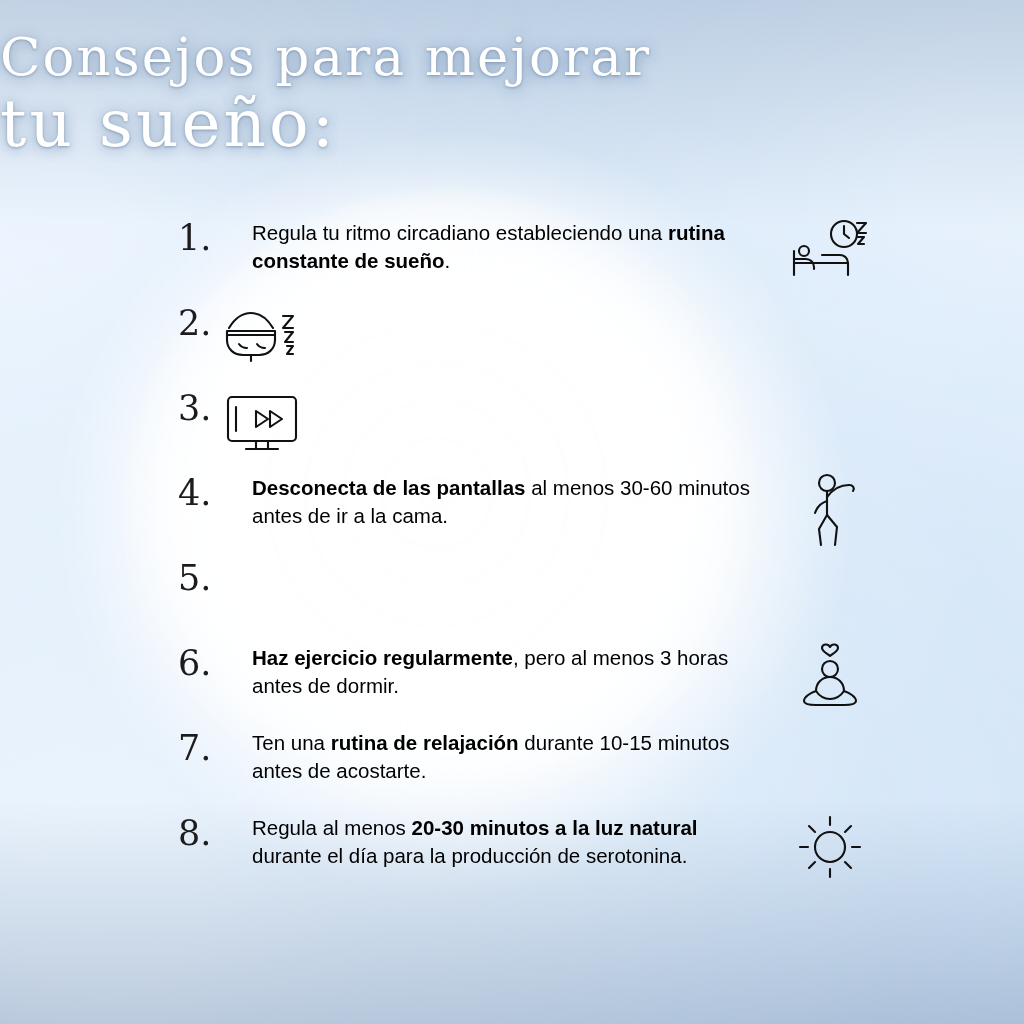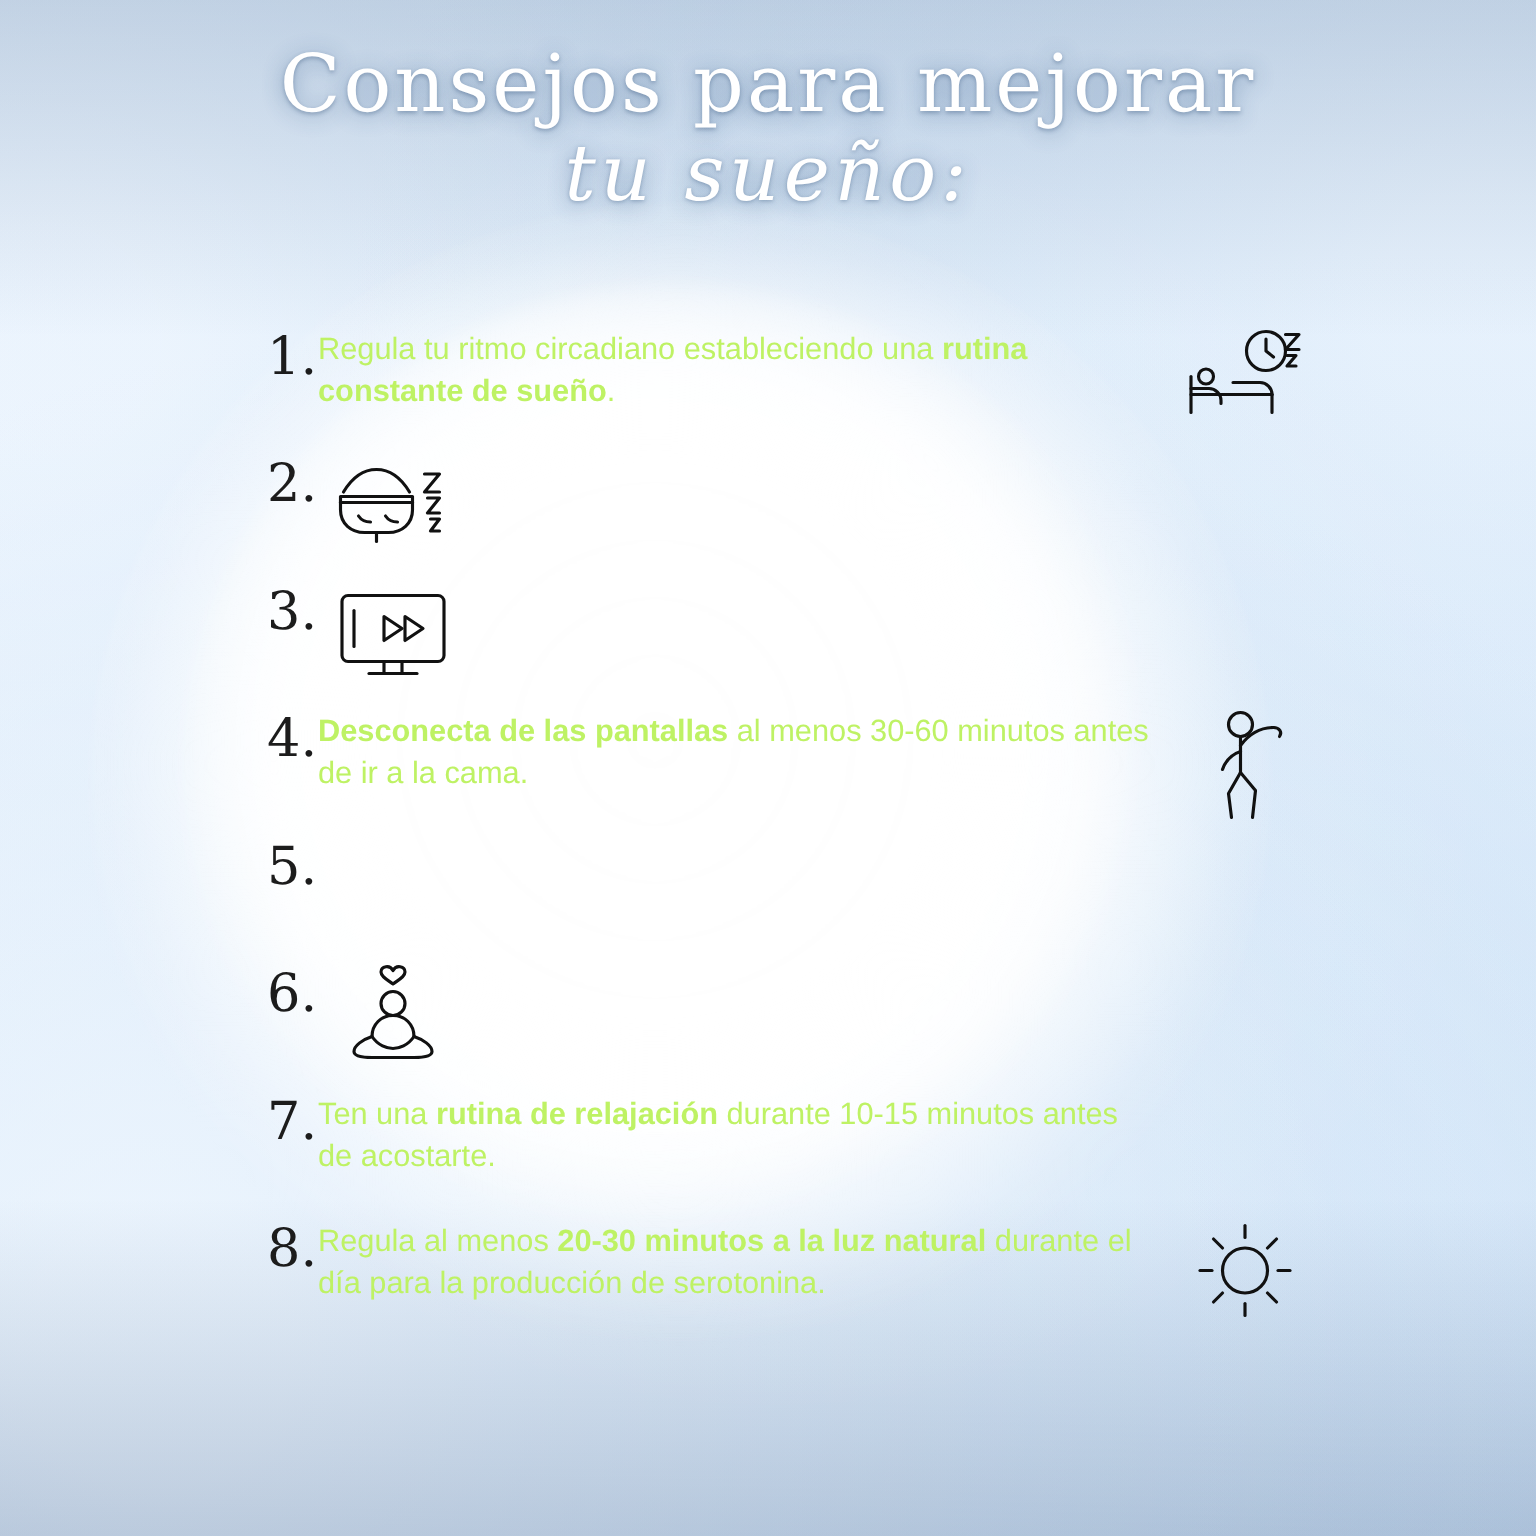--- a/index.html
+++ b/index.html
@@ -105,39 +105,38 @@
     background: radial-gradient(ellipse 50% 50% at 48% 46%, rgba(255,255,255,1) 0%, rgba(255,255,255,0.98) 58%, rgba(255,255,255,0.72) 78%, rgba(255,255,255,0) 100%);
     filter: blur(6px);
   }
 
   
   .heading {
     position: absolute;
     top: 28px;
     left: 0;
     width: 1024px;
-    text-align: center;
+    text-align: left;
     color: #ffffff;
     font-family: "DejaVu Serif", serif;
     text-shadow: 0 2px 14px rgba(40,80,130,0.45), 0 1px 3px rgba(30,60,100,0.35);
     z-index: 4;
   }
   .heading .line1 {
     font-size: 53px;
     letter-spacing: 2px;
     line-height: 1.08;
     font-weight: 400;
   }
   .heading .line2 {
-    font-size: 52px;
+    font-size: 66px;
     letter-spacing: 3px;
     line-height: 1.12;
     margin-top: 2px;
     font-weight: 400;
-    font-style: italic;
   }
 
   
   .tips {
     position: absolute;
     left: 160px;
     top: 215px;
     width: 720px;
     z-index: 5;
   }
@@ -157,23 +156,24 @@
     line-height: 1;
     padding-top: 6px;
     padding-left: 18px;
     box-sizing: border-box;
   }
   .tip-text {
     flex: 1 1 auto;
     font-family: "Liberation Sans", sans-serif;
     font-size: 20.5px;
     line-height: 1.36;
-    color: #bef264;
+    color: #000000;
     padding-top: 4px;
     padding-right: 12px;
+    margin-left: 40px;
   }
   .tip-text b {
     font-weight: bold;
   }
   .tip-icon {
     flex: 0 0 100px;
     width: 100px;
     height: 74px;
     display: flex;
     align-items: center;
@@ -276,20 +276,21 @@
       </g>
     </svg>
         </div>
       </div>
       <div class="tip no-icon">
         <div class="tip-num">5.</div>
         <div class="tip-icon"></div>
       </div>
       <div class="tip">
         <div class="tip-num">6.</div>
+        <div class="tip-text"><b>Haz ejercicio regularmente</b><span>, pero al menos 3 horas antes de dormir.</span></div>
         <div class="tip-icon">
           <svg width="80" height="80" viewBox="0 0 80 80">
       <g fill="none" stroke="currentColor" stroke-width="2.1" stroke-linecap="round" stroke-linejoin="round">
         <path d="M40 10c2-4 8-3 8 1 0 3-4 5-8 8-4-3-8-5-8-8 0-4 6-5 8-1z"></path>
         <circle cx="40" cy="32" r="8"></circle>
         <path d="M40 40c-8 0-14 6-14 14"></path>
         <path d="M40 40c8 0 14 6 14 14"></path>
         <path d="M26 54c-6 2-12 6-12 10 0 3 6 4 12 4h28c6 0 12-1 12-4 0-4-6-8-12-10"></path>
         <path d="M26 54c4 6 10 8 14 8s10-2 14-8"></path>
       </g>

